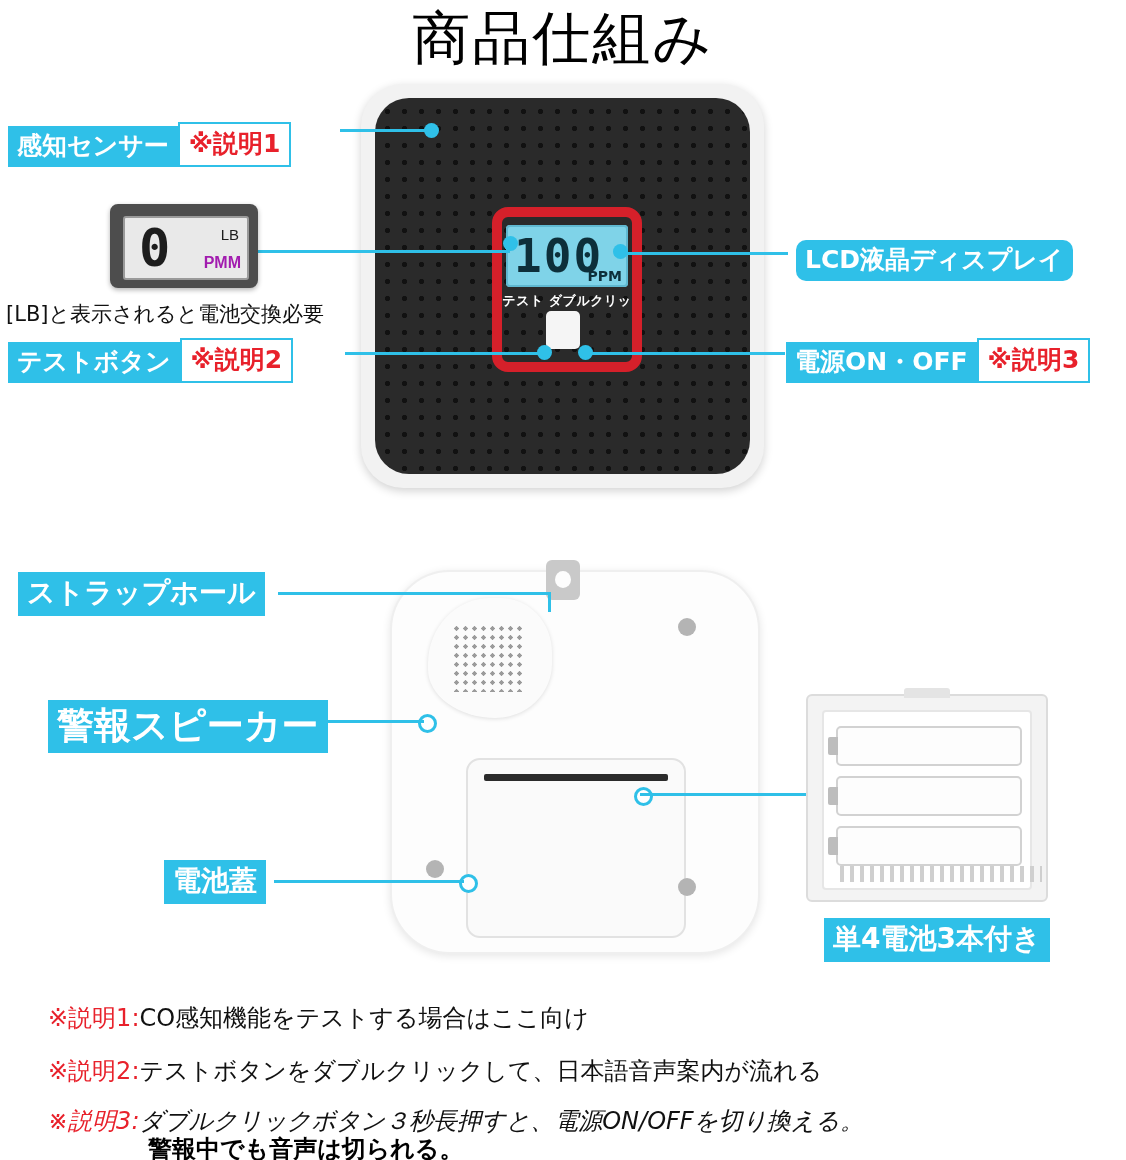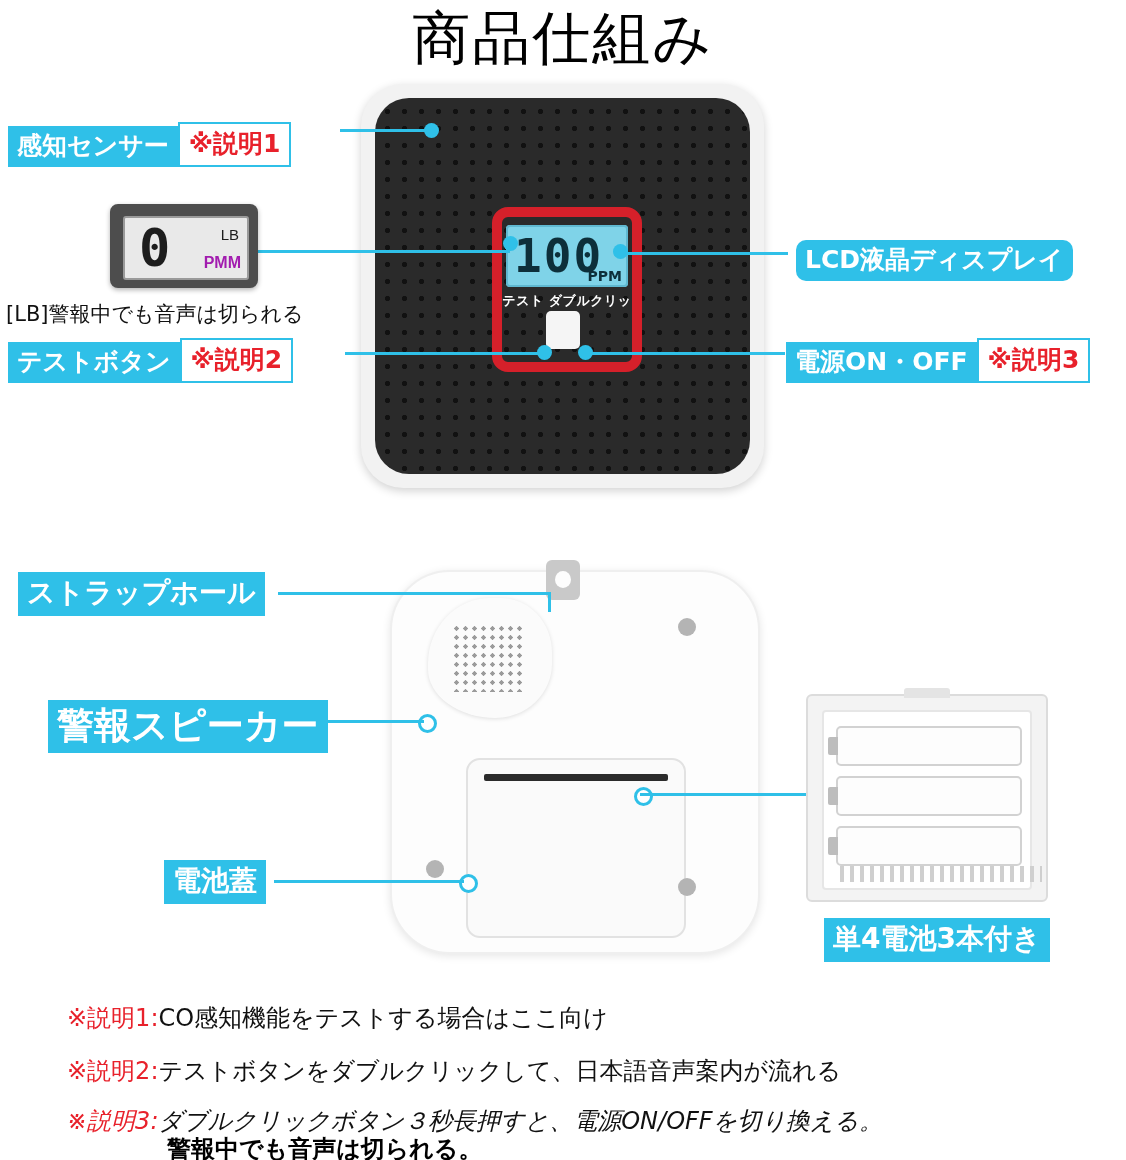--- a/index.html
+++ b/index.html
@@ -169,21 +169,20 @@
   }
   .tray-tab{
     position:absolute;left:96px;top:-8px;width:46px;height:10px;
     background:#e4e4e4;border-radius:3px 3px 0 0;
   }
 
   
   .fnote{
     position:absolute;font-size:24px;white-space:nowrap;
     font-family:"DejaVu Sans","Liberation Sans",sans-serif;
-    margin-left:19px;
   }
   .fnote .mark{color:#e8212b;}
   .fnote .body{color:#111;}
 </style>
 </head>
 <body>
 
 <div class="title">商品仕組み</div>
 
 <div class="device">
@@ -226,21 +225,21 @@
   <div class="chip note">※説明3</div>
 </div>
 
 <div class="meter">
   <div class="meter-screen">
     <span class="z">0</span>
     <span class="lb">LB</span>
     <span class="pmm">PMM</span>
   </div>
 </div>
-<div class="plain" style="left:6px;top:300px;">[LB]警報中でも音声は切られる</div>
+<div class="plain" style="left:6px;top:300px;">[LB]と表示されると電池交換必要</div>
 
 <div class="back">
   <div class="back-body"></div>
   <div class="strap"></div>
   <div class="speaker">
     <div class="speaker-grid"></div>
   </div>
   <div class="batdoor"></div>
   <div class="screw" style="left:300px;top:58px;"></div>
   <div class="screw" style="left:300px;top:318px;"></div>

